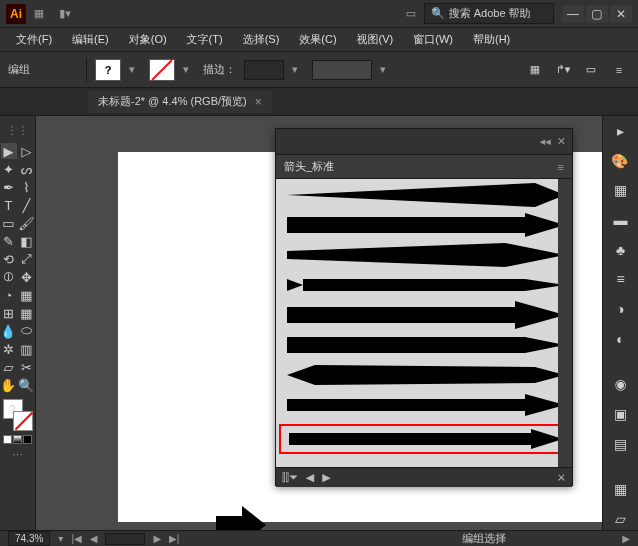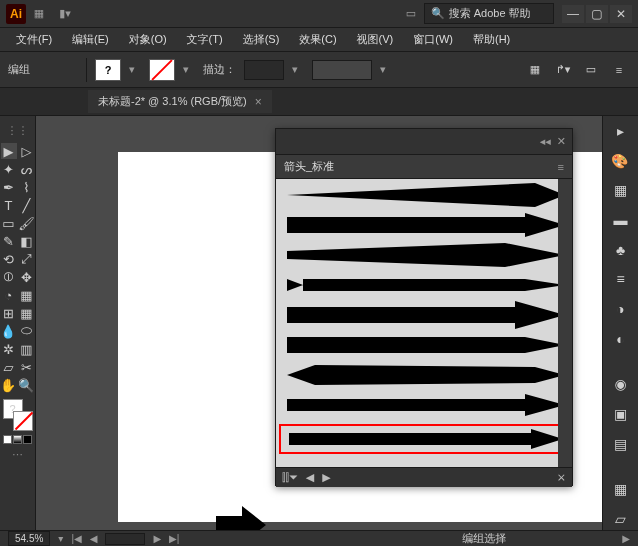--- a/index.html
+++ b/index.html
@@ -108,21 +108,21 @@
   <div class="more-icons">
     <div class="ic-btn">▦</div>
     <div class="ic-btn">↱▾</div>
     <div class="ic-btn">▭</div>
     <div class="ic-btn">≡</div>
   </div>
 </div>
 
 <div class="tabbar">
   <div class="doc-tab">
-    <span>未标题-2* @ 3.1% (RGB/预览)</span>
+    <span>未标题-2* @ 4.4% (RGB/预览)</span>
     <span class="close-x">×</span>
   </div>
 </div>
 
 <div class="workspace">
 
   <div class="toolbox">
     <div class="dots">⋮⋮</div>
     <div class="tool-grid">
       <div class="tool sel">▶</div>
@@ -256,21 +256,21 @@
   <div class="sp-foot">
     <span style="color:#bbb">⫿⫿⏷</span>
     <span style="color:#bbb">◀</span>
     <span style="color:#bbb">▶</span>
     <span style="flex:1"></span>
     <span style="color:#bbb">⨯</span>
   </div>
 </div>
 
 <div class="statusbar">
-  <span class="zoom-box">54.5%</span>
+  <span class="zoom-box">74.3%</span>
   <span class="st-arrow">▾</span>
   <span class="st-arrow">|◀</span>
   <span class="st-arrow">◀</span>
   <span style="width:40px;height:12px;background:#2a2a2a;border:1px solid #1a1a1a"></span>
   <span class="st-arrow">▶</span>
   <span class="st-arrow">▶|</span>
   <span style="flex:1"></span>
   <span>编组选择</span>
   <span style="width:100px"></span>
   <span class="st-arrow">▶</span>

